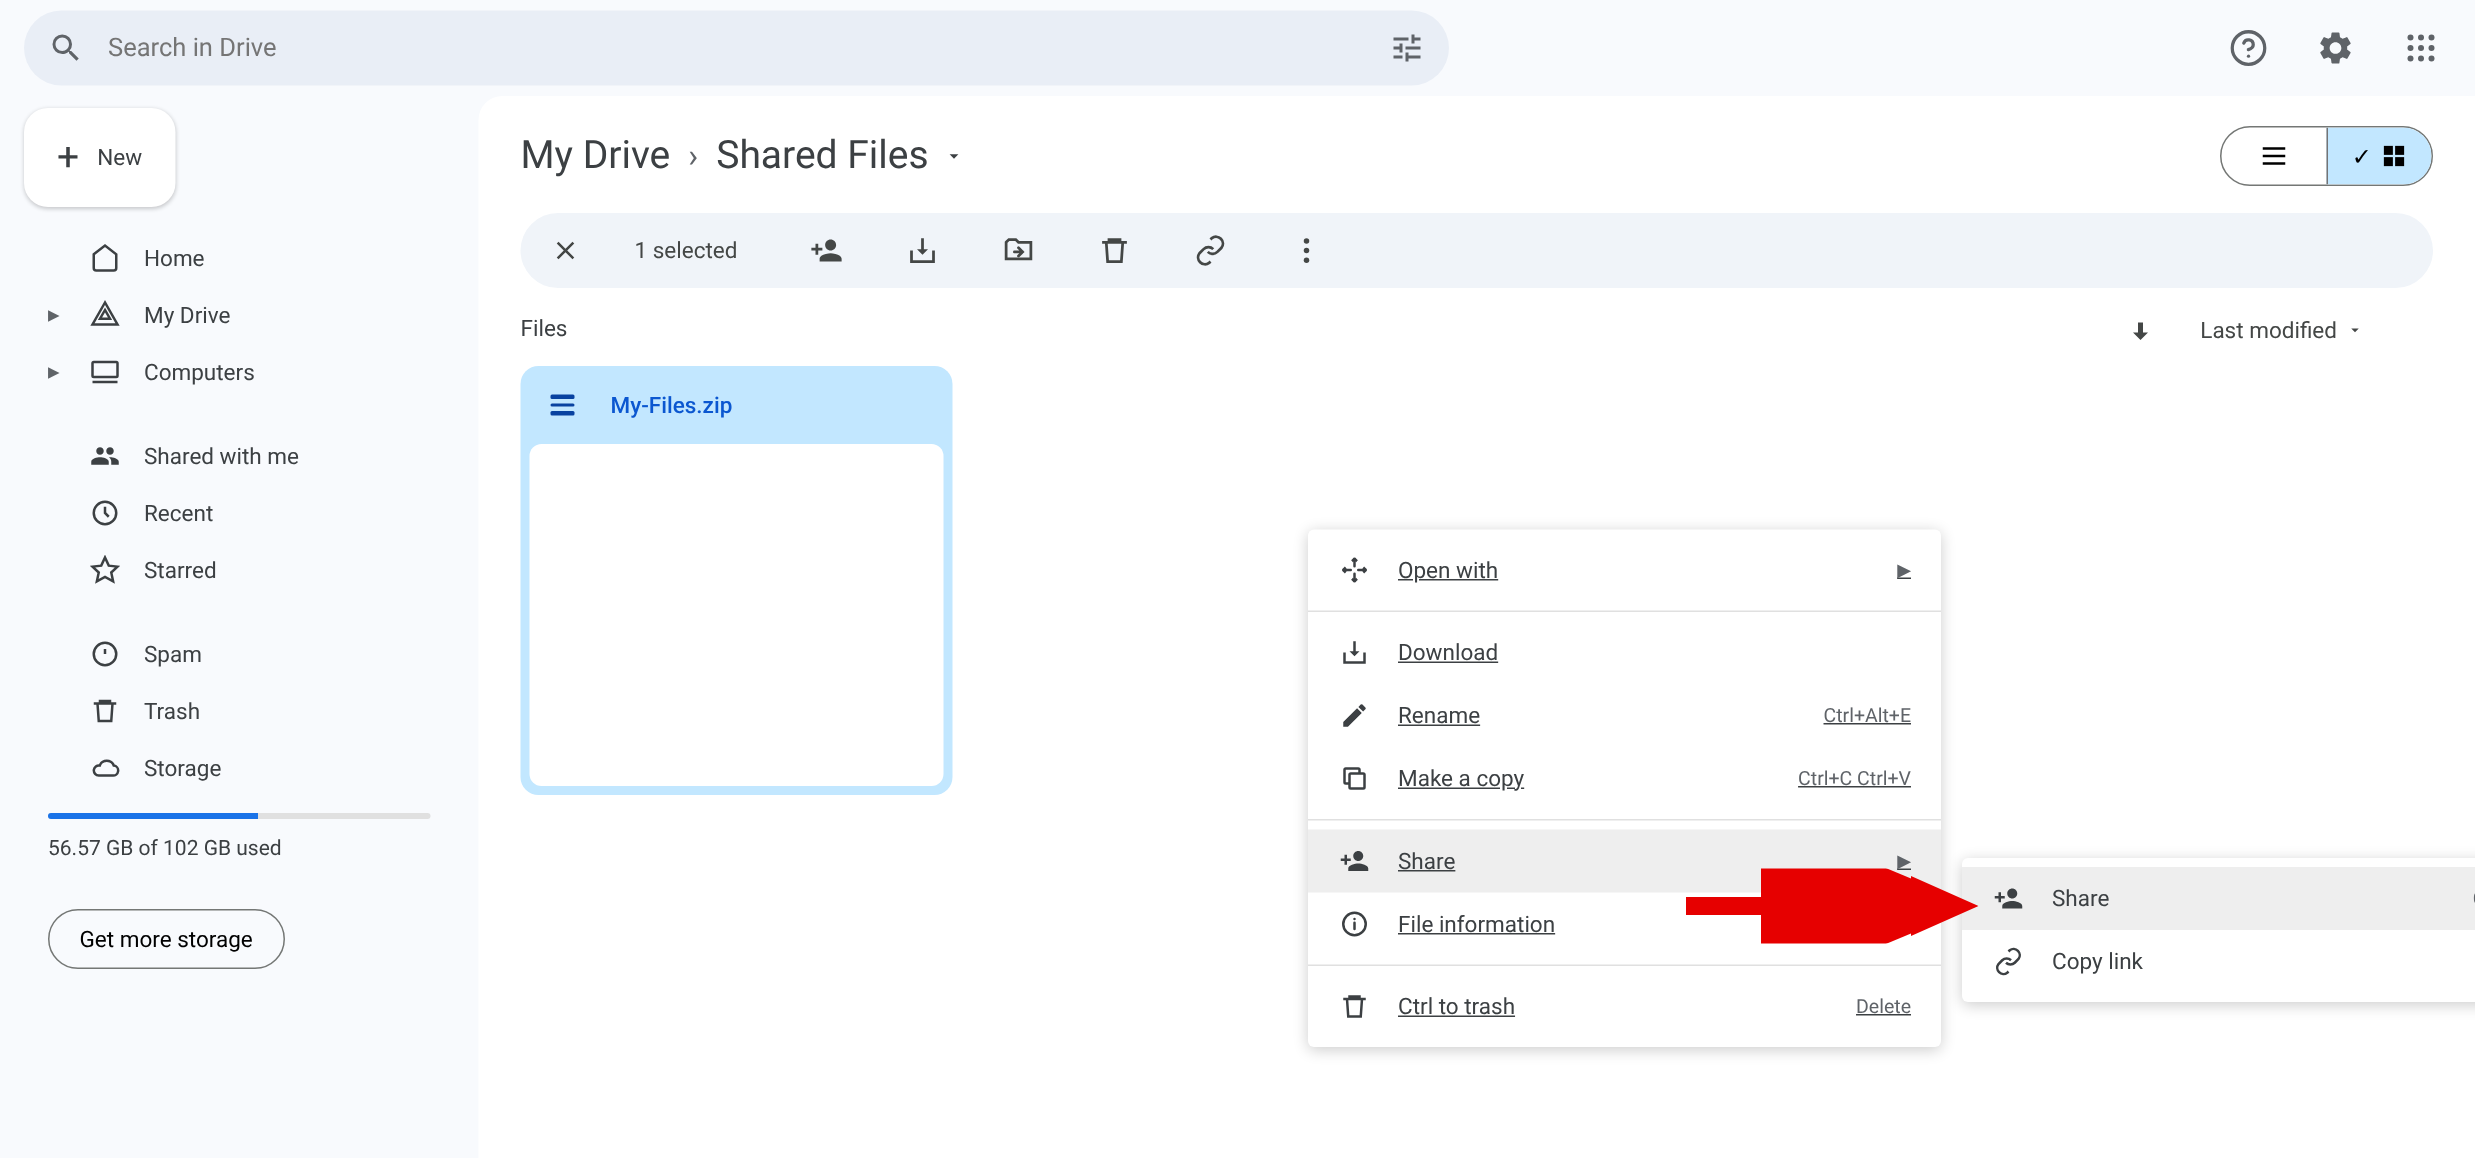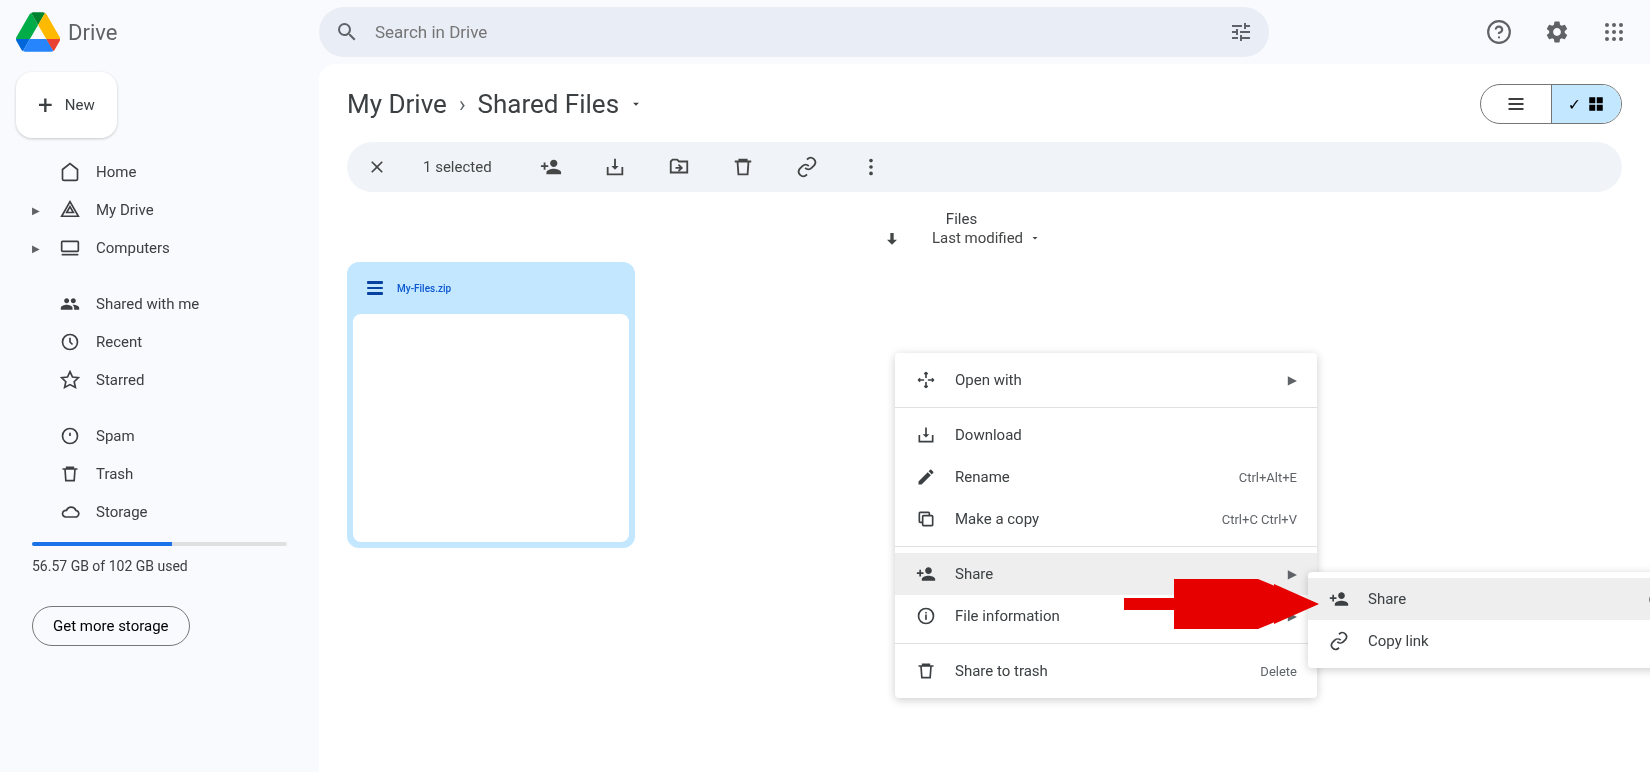--- a/index.html
+++ b/index.html
@@ -36,62 +36,51 @@
 .view-toggle { display: flex; border: 1px solid #747775; border-radius: 24px; overflow: hidden; height: 40px; }
 .view-toggle .seg { width: 70px; display: flex; align-items: center; justify-content: center; cursor: pointer; gap: 6px; }
 .view-toggle .seg.active { background: #c2e7ff; border-left: 1px solid #747475;}
 .view-toggle .seg .check { font-size: 16px; }
 
 .action-bar { background: #f0f4f9; border-radius: 32px; height: 50px; display: flex; align-items: center; padding: 0 14px; gap: 30px; color: #444746; margin-bottom: 18px; }
 .action-bar .close-btn { cursor: pointer; padding: 6px; }
 .action-bar .sel-text { font-size: 15px; margin-right: 12px; }
 .action-bar .ab-icon { cursor: pointer; padding: 6px; }
 
-.files-header { display: flex; justify-content: space-between; align-items: center; margin-bottom: 14px; padding-right: 46px; flex-direction: column;}
+.files-header { display: flex; justify-content: space-between; align-items: flex-start; margin-bottom: 14px; padding-right: 46px;}
 .files-label { font-size: 15px; color: #3c4043; }
 .sort-ctrl { display: flex; align-items: center; gap: 30px; color: #444746; font-size: 15px; cursor: pointer; }
 
 .file-card { width: 288px; border-radius: 12px; background: #c2e7ff; overflow: hidden; }
 .file-card .card-header { display: flex; align-items: center; gap: 12px; padding: 16px 18px; }
 .file-card .file-skel-icon { width: 20px; height: 20px; display: flex; flex-direction: column; gap: 3px; align-items: center; justify-content: center;}
 .file-card .file-skel-icon .line { width: 16px; height: 2.5px; background: #0842a0; border-radius: 1px; }
-.file-card .filename { font-size: 10px; font-weight: 500; color: #0b57d0; }
+.file-card .filename { font-size: 15px; font-weight: 500; color: #0b57d0; margin-left: 10px; }
 .file-card .preview { background: #fff; height: 228px; margin: 0 6px 6px; border-radius: 8px; }
 
 
 .ctx-menu { position: absolute; background: #fff; border-radius: 4px; box-shadow: 0 2px 10px rgba(0,0,0,0.2); padding: 6px 0; min-width: 422px; font-size: 15px; color: #3c4043; }
 .ctx-menu .item { display: flex; align-items: center; padding: 10px 20px; gap: 18px; cursor: pointer; position: relative; line-height: 1; height: 42px;}
 .ctx-menu .item.hover { background: #eee; }
 .ctx-menu .item .i-icon { width: 22px; height: 22px; display: flex; align-items: center; justify-content: center; color: #3c4043; }
 .ctx-menu .item .shortcut { margin-left: auto; font-size: 13px; color: #5f6368; }
 .ctx-menu .item .submenu-arrow { margin-left: auto; font-size: 12px; color: #5f6368; }
 .ctx-menu hr { border: none; border-top: 1px solid #e0e0e0; margin: 6px 0; }
 
-.ctx-menu.main-ctx { left: 576px; top: 289px; }
+.ctx-menu.main-ctx { left: 553px; top: 289px; text-decoration: underline; }
 .ctx-menu.sub-ctx { left: 989px; top: 508px; min-width: 420px; }
 
 .red-arrow { position: absolute; left: 800px; top: 515px; pointer-events: none; z-index: 50; }
 
 svg { display: block; }
 </style>
 </head>
 <body>
 
 <div class="header">
-  <div class="logo-wrap">
-    <svg class="logo-svg" viewBox="0 0 87 78">
-      <path d="M6.6 66.85l3.85 6.65c.8 1.4 1.95 2.5 3.3 3.3L27.5 53H0c0 1.55.4 3.1 1.2 4.5z" fill="#0066da"></path>
-      <path d="M43.65 25L29.9 1.2c-1.35.8-2.5 1.9-3.3 3.3l-25.4 44A9.06 9.06 0 0 0 0 53h27.5z" fill="#00ac47"></path>
-      <path d="M73.55 76.8c1.35-.8 2.5-1.9 3.3-3.3l1.6-2.75L86.1 57.5c.8-1.4 1.2-2.95 1.2-4.5H59.8l5.85 11.5z" fill="#ea4335"></path>
-      <path d="M43.65 25L57.4 1.2C56.05.4 54.5 0 52.95 0H34.35c-1.55 0-3.1.45-4.45 1.2z" fill="#00832d"></path>
-      <path d="M59.8 53H27.5L13.75 76.8c1.35.8 2.9 1.2 4.45 1.2h50.9c1.55 0 3.1-.45 4.45-1.2z" fill="#2684fc"></path>
-      <path d="M73.4 26.5l-12.7-22c-.8-1.4-1.95-2.5-3.3-3.3L43.65 25 59.8 53h27.45c0-1.55-.4-3.1-1.2-4.5z" fill="#ffba00"></path>
-    </svg>
-    <span class="logo-text">Drive</span>
-  </div>
   <div class="search-bar">
     <svg width="24" height="24" class="search-icon" viewBox="0 0 24 24" fill="currentColor">
         <path d="M15.5 14h-.79l-.28-.27A6.471 6.471 0 0 0 16 9.5 6.5 6.5 0 1 0 9.5 16c1.61 0 3.09-.59 4.23-1.57l.27.28v.79l5 4.99L20.49 19l-4.99-5zm-6 0C7.01 14 5 11.99 5 9.5S7.01 5 9.5 5 14 7.01 14 9.5 11.99 14 9.5 14z"></path>
       </svg>
     <input type="text" placeholder="Search in Drive" style="">
     <svg width="24" height="24" class="tune-icon" viewBox="0 0 24 24" fill="currentColor">
         <path d="M3 17v2h6v-2H3zM3 5v2h10V5H3zm10 16v-2h8v-2h-8v-2h-2v6h2zM7 9v2H3v2h4v2h2V9H7zm14 4v-2H11v2h10zm-6-4h2V7h4V5h-4V3h-2v6z"></path>
       </svg>
   </div>
   <div class="header-right">
@@ -387,21 +376,21 @@
         <span>File information</span>
         <span class="submenu-arrow">▶</span>
       </div>
       <hr>
       <div class="item">
         <span class="i-icon">
             <svg width="20" height="20" viewBox="0 0 24 24" fill="none" stroke="currentColor" stroke-width="2">
               <path d="M3 6h18M8 6V4h8v2M6 6l1 14h10l1-14"></path>
             </svg>
           </span>
-        <span>Share to trash</span>
+        <span>Ctrl to trash</span>
         <span class="shortcut">Delete</span>
       </div>
     </div>
 
     <div class="ctx-menu sub-ctx">
       <div class="item hover">
         <span class="i-icon">
             <svg width="20" height="20" viewBox="0 0 24 24" fill="currentColor">
               <path d="M15 12c2.21 0 4-1.79 4-4s-1.79-4-4-4-4 1.79-4 4 1.79 4 4 4zm-9-2V7H4v3H1v2h3v3h2v-3h3v-2H6zm9 4c-2.67 0-8 1.34-8 4v2h16v-2c0-2.66-5.33-4-8-4z"></path>
             </svg>

